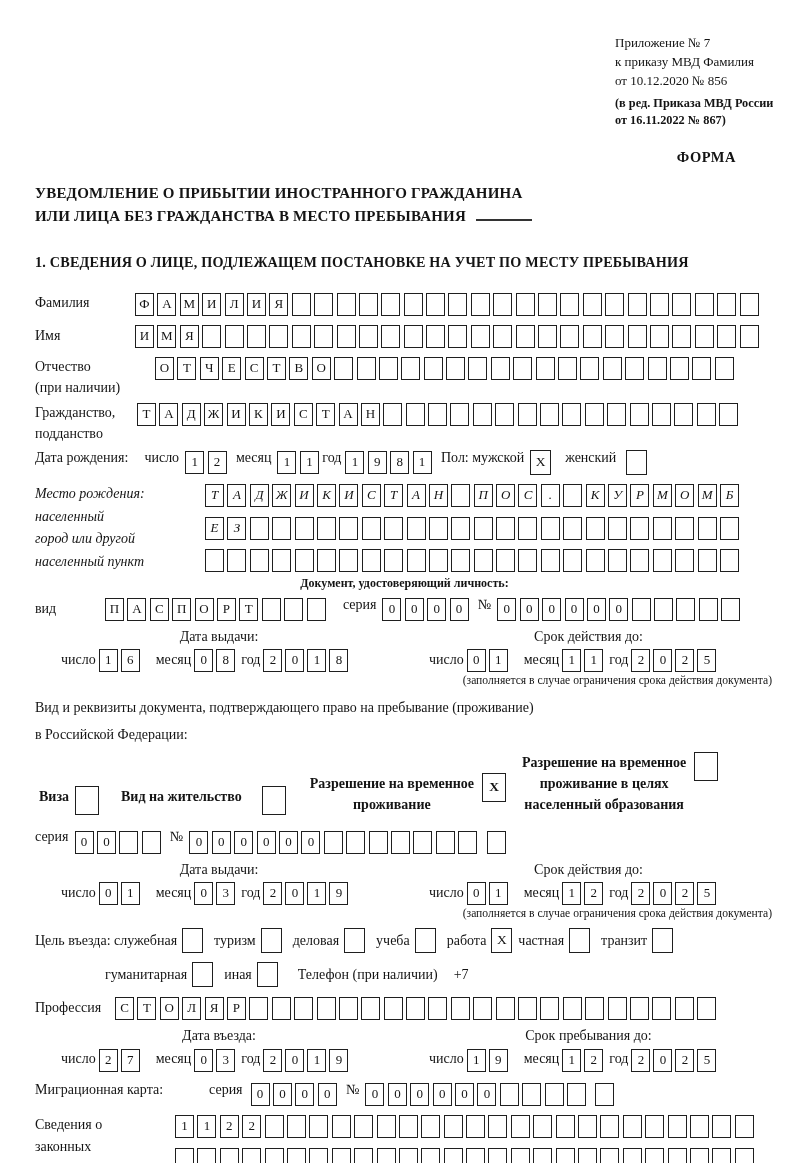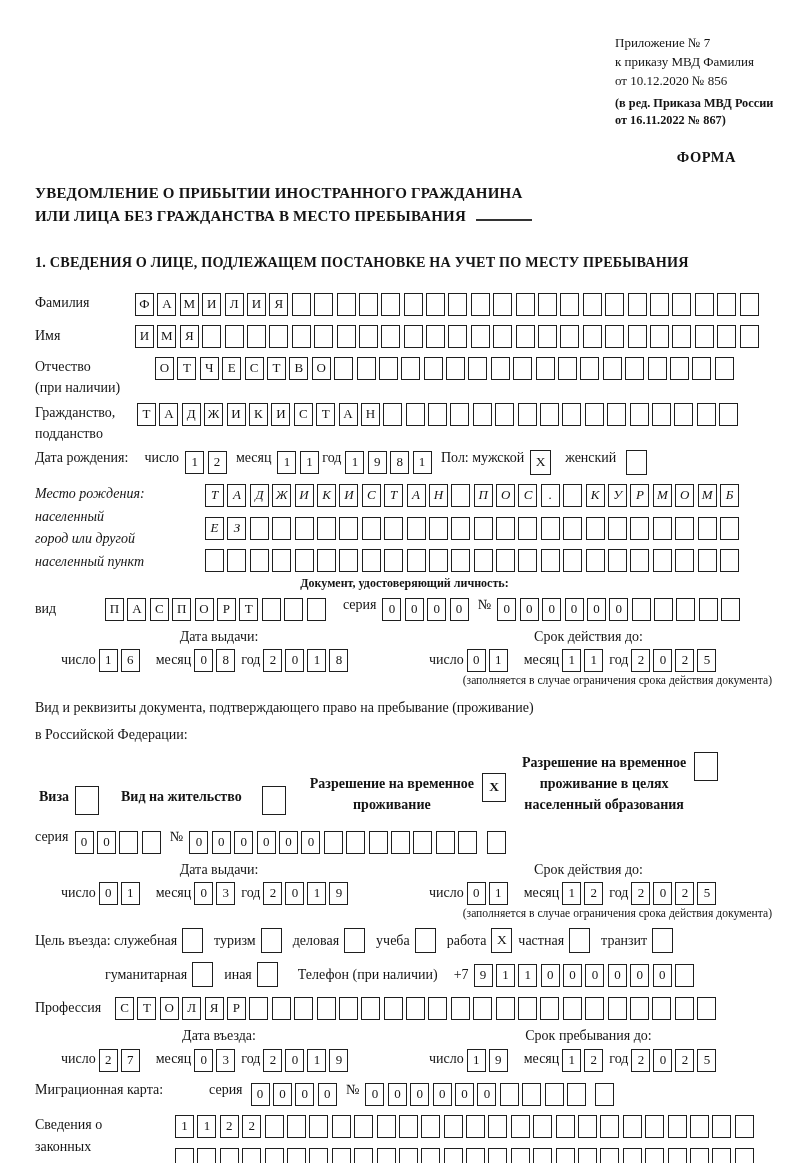--- a/index.html
+++ b/index.html
@@ -241,21 +241,20 @@
     <span class="glbl">транзит</span>
     <span class="checkbox" style="margin-right:0;"></span>
   </div>
   <div class="goal-line" style="padding-left:70px;">
     <span class="glbl">гуманитарная</span>
     <span class="checkbox"></span>
     <span class="glbl">иная</span>
     <span class="checkbox" style="margin-right:20px;"></span>
     <span class="glbl" style="margin-right:16px;">Телефон (при наличии)</span>
     <span class="glbl">+7</span>
-    <span class="cells"><span class="cell">9</span><span class="cell">1</span><span class="cell">1</span><span class="cell">0</span><span class="cell">0</span><span class="cell">0</span><span class="cell">0</span><span class="cell">0</span><span class="cell">0</span><span class="cell"></span></span>
   </div>
 
   <div class="row">
     <div class="lbl w80">Профессия</div>
     <div class="cells"><span class="cell">С</span><span class="cell">Т</span><span class="cell">О</span><span class="cell">Л</span><span class="cell">Я</span><span class="cell">Р</span><span class="cell"></span><span class="cell"></span><span class="cell"></span><span class="cell"></span><span class="cell"></span><span class="cell"></span><span class="cell"></span><span class="cell"></span><span class="cell"></span><span class="cell"></span><span class="cell"></span><span class="cell"></span><span class="cell"></span><span class="cell"></span><span class="cell"></span><span class="cell"></span><span class="cell"></span><span class="cell"></span><span class="cell"></span><span class="cell"></span><span class="cell"></span></div>
   </div>
 
   <div class="dates" style="margin-bottom:10px;">
     <div class="dcol-l">
       <div class="dhdr">Дата въезда:</div>

